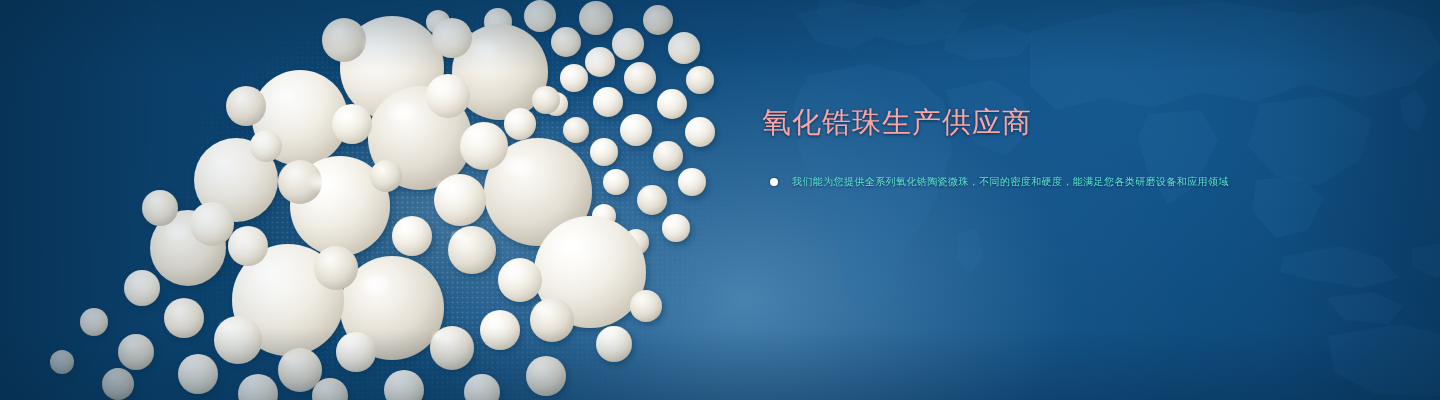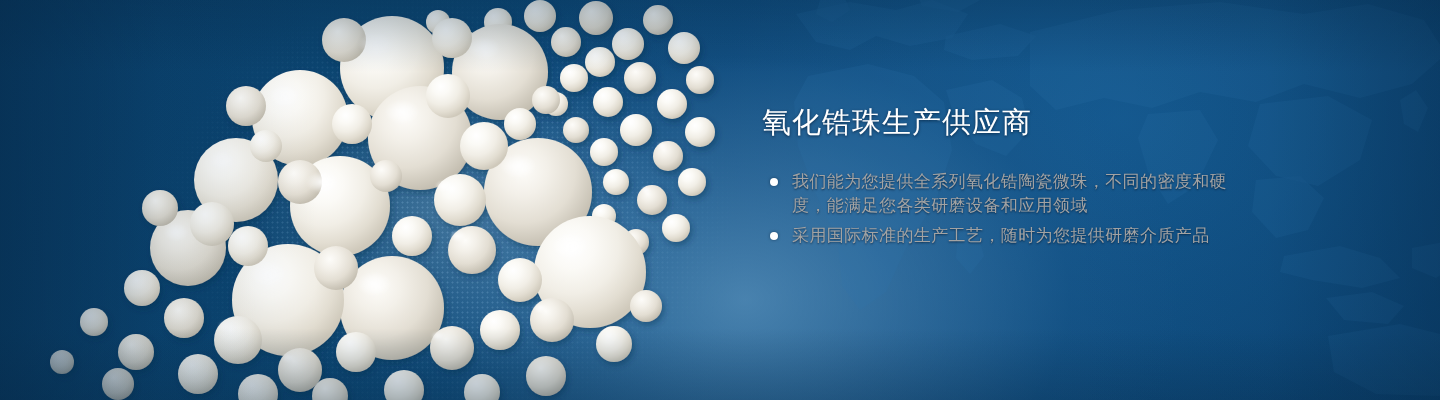--- a/index.html
+++ b/index.html
@@ -110,38 +110,38 @@
     left: 762px;
     top: 104px;
     width: 470px;
   }
 
   .headline {
     margin: 0;
     font-size: 29px;
     line-height: 36px;
     font-weight: 400;
-    color: #ffffff;
+    color: #fca5a5;
     letter-spacing: 1px;
     text-shadow: 0 1px 3px rgba(0,22,46,0.70);
     white-space: nowrap;
   }
 
   .bullet-list {
     list-style: none;
     margin: 30px 0 0 0;
     padding: 0;
   }
   .bullet-item {
     position: relative;
     padding-left: 30px;
     margin-bottom: 6px;
-    font-size: 17px;
+    font-size: 10px;
     line-height: 24px;
-    color: #a3a3a3;
+    color: #5eead4;
     letter-spacing: 0.4px;
     text-shadow: 0 1px 2px rgba(0,20,42,0.65);
   }
   .bullet-item:last-child { margin-bottom: 0; }
 
   .bullet-dot {
     position: absolute;
     left: 8px;
     top: 8px;
     width: 8px;
@@ -340,20 +340,16 @@
   <div class="bg-vignette"></div>
 
   <div class="copy">
     <h1 class="headline">氧化锆珠生产供应商</h1>
 
     <ul class="bullet-list">
       <li class="bullet-item">
         <span class="bullet-dot"></span>
         <span class="bullet-text">我们能为您提供全系列氧化锆陶瓷微珠，不同的密度和硬度，能满足您各类研磨设备和应用领域</span>
       </li>
-      <li class="bullet-item">
-        <span class="bullet-dot"></span>
-        <span class="bullet-text">采用国际标准的生产工艺，随时为您提供研磨介质产品</span>
-      </li>
     </ul>
   </div>
 
 </div>
 
 </body></html>

